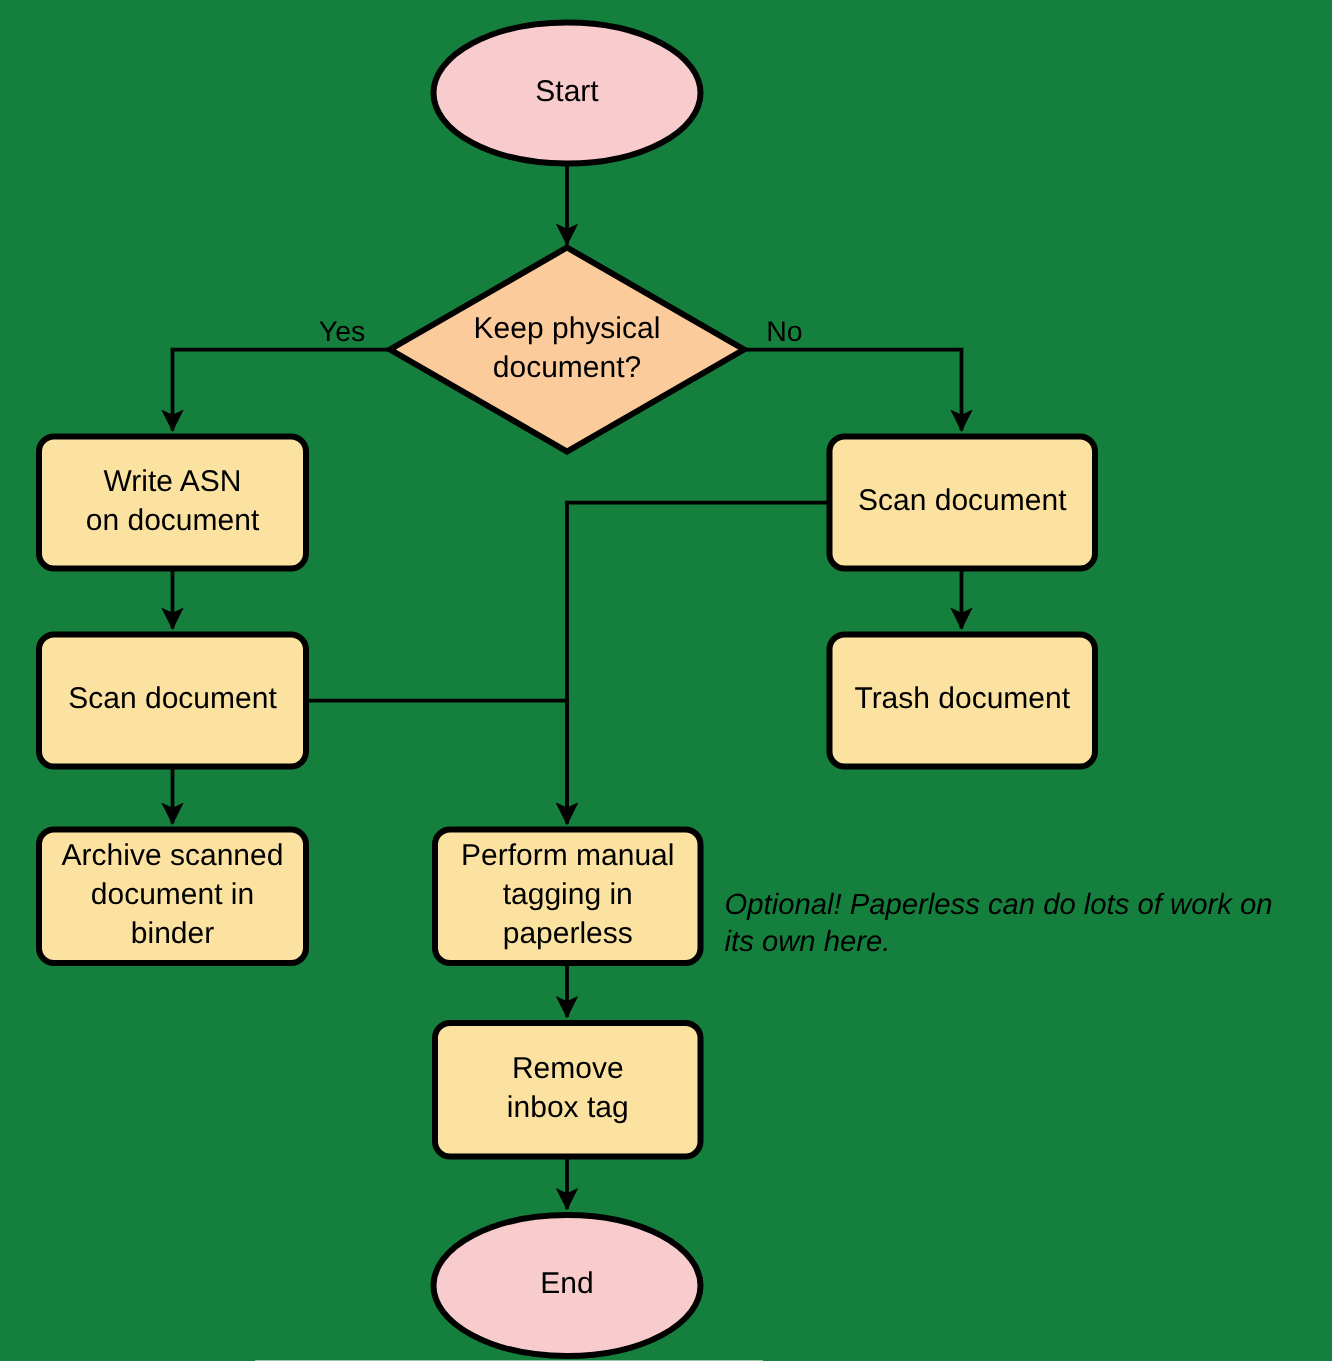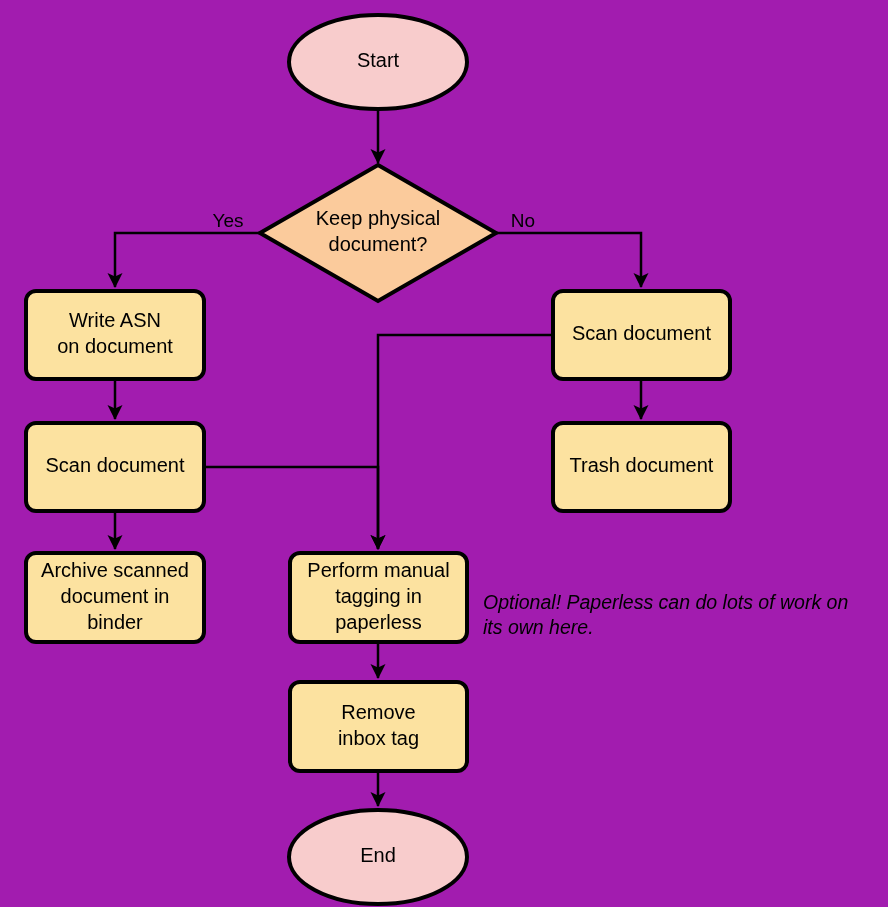--- a/index.html
+++ b/index.html
@@ -11,21 +11,21 @@
   body {
     width: 888px;
     height: 907px;
     overflow: hidden;
     font-family: "Liberation Sans", sans-serif;
   }
   #flowchart-root {
     position: relative;
     width: 888px;
     height: 907px;
-    background: #a21caf;
+    background: #15803d;
   }
   svg#flow-svg {
     display: block;
     width: 888px;
     height: 907px;
   }
   .node-shape {
     stroke: #000000;
     stroke-width: 4;
   }

